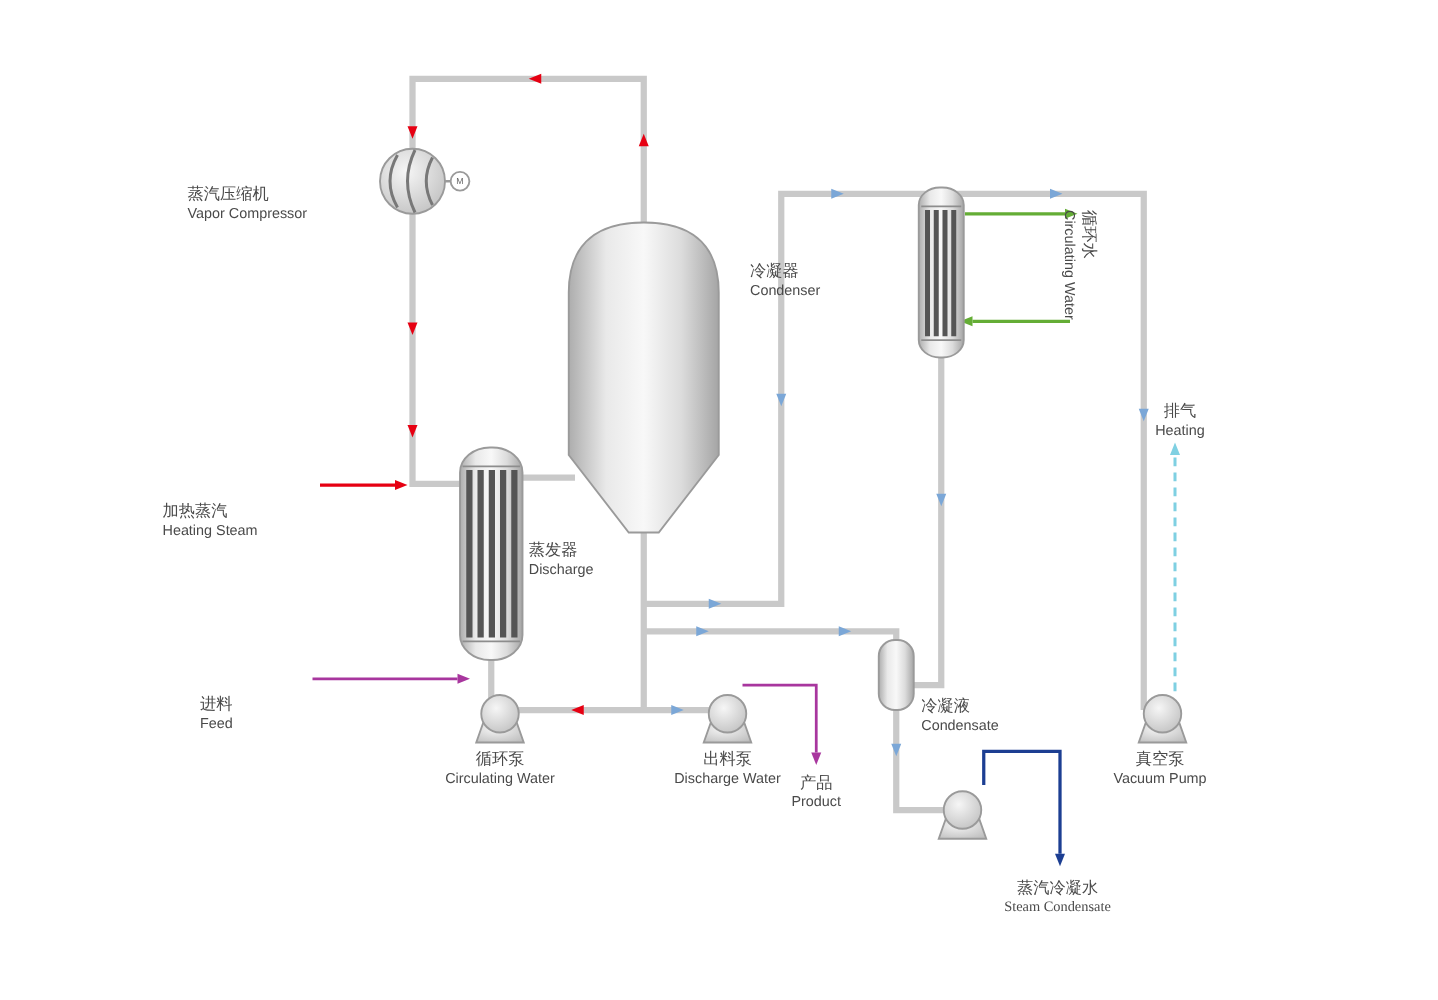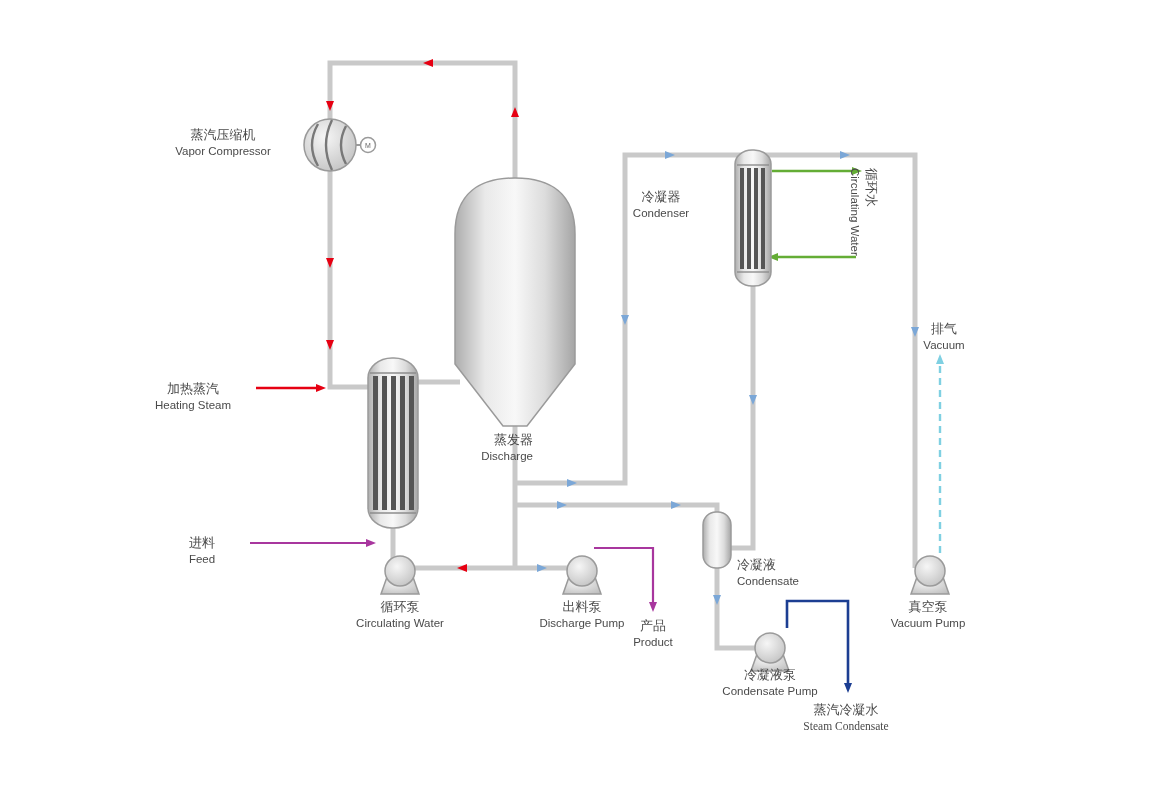--- a/index.html
+++ b/index.html
@@ -18,21 +18,21 @@
   .arr-cyan{fill:var(--cyan);}
   .arr-dblue{fill:var(--dark_blue);}
   .ln-red{stroke:var(--red);stroke-width:2.6;fill:none;}
   .ln-green{stroke:var(--green);stroke-width:2.6;fill:none;}
   .ln-purple{stroke:var(--purple);stroke-width:2.2;fill:none;}
   .ln-dblue{stroke:var(--dark_blue);stroke-width:2.6;fill:none;}
   .ln-cyan{stroke:var(--cyan);stroke-width:2.4;fill:none;stroke-dasharray:7 5;}
   .label{position:absolute;color:var(--text);line-height:1.35;}
   .label .zh{font-size:13px;display:block;}
   .label .en{font-size:11.5px;display:block;}
-  .ta-r{text-align:center;}
+  .ta-r{text-align:left;margin-top:20px;}
   .ta-c{text-align:center;}
   .v-label{transform:rotate(90deg);transform-origin:0 0;white-space:nowrap;}
   .motor-txt{font-size:7px;fill:#666;text-anchor:middle;}
 </style>
 </head>
 <body>
 
 <div id="stage">
 
 <svg id="diagram" width="1150" height="800" viewBox="0 0 1150 800" xmlns="http://www.w3.org/2000/svg" xmlns:xlink="http://www.w3.org/1999/xlink">
@@ -184,62 +184,58 @@
     <span class="en">Condenser</span>
   </div>
 
   <div class="label v-label" style="left:880px;top:168px;">
     <span class="zh">循环水</span>
     <span class="en">Circulating Water</span>
   </div>
 
   <div class="label ta-c" style="left:900px;top:320px;width:88px;text-align:center;">
     <span class="zh">排气</span>
-    <span class="en">Vacuum</span>
+    <span class="en">Heating</span>
   </div>
 
   <div class="label ta-r" style="left:130px;top:380px;width:126px;">
     <span class="zh">加热蒸汽</span>
     <span class="en">Heating Steam</span>
   </div>
 
-  <div class="label" style="left:423px;top:431px;width:110px;text-align:right;">
+  <div class="label" style="left:423px;top:431px;width:110px;">
     <span class="zh">蒸发器</span>
     <span class="en">Discharge</span>
   </div>
 
   <div class="label ta-r" style="left:160px;top:534px;width:84px;">
     <span class="zh">进料</span>
     <span class="en">Feed</span>
   </div>
 
   <div class="label ta-c" style="left:330px;top:598px;width:140px;">
     <span class="zh">循环泵</span>
     <span class="en">Circulating Water</span>
   </div>
 
   <div class="label ta-c" style="left:512px;top:598px;width:140px;">
     <span class="zh">出料泵</span>
-    <span class="en">Discharge Pump</span>
+    <span class="en">Discharge Water</span>
   </div>
 
   <div class="label ta-c" style="left:613px;top:617px;width:80px;">
     <span class="zh">产品</span>
     <span class="en">Product</span>
   </div>
 
   <div class="label" style="left:737px;top:556px;width:100px;">
     <span class="zh">冷凝液</span>
     <span class="en">Condensate</span>
   </div>
 
-  <div class="label ta-c" style="left:690px;top:666px;width:160px;">
-    <span class="zh">冷凝液泵</span>
-    <span class="en">Condensate Pump</span>
-  </div>
 
   <div class="label ta-c" style="left:766px;top:701px;width:160px;font-family:Liberation Serif, serif;">
     <span class="zh">蒸汽冷凝水</span>
     <span class="en">Steam Condensate</span>
   </div>
 
   <div class="label ta-c" style="left:858px;top:598px;width:140px;text-align:center;">
     <span class="zh">真空泵</span>
     <span class="en">Vacuum Pump</span>
   </div>

